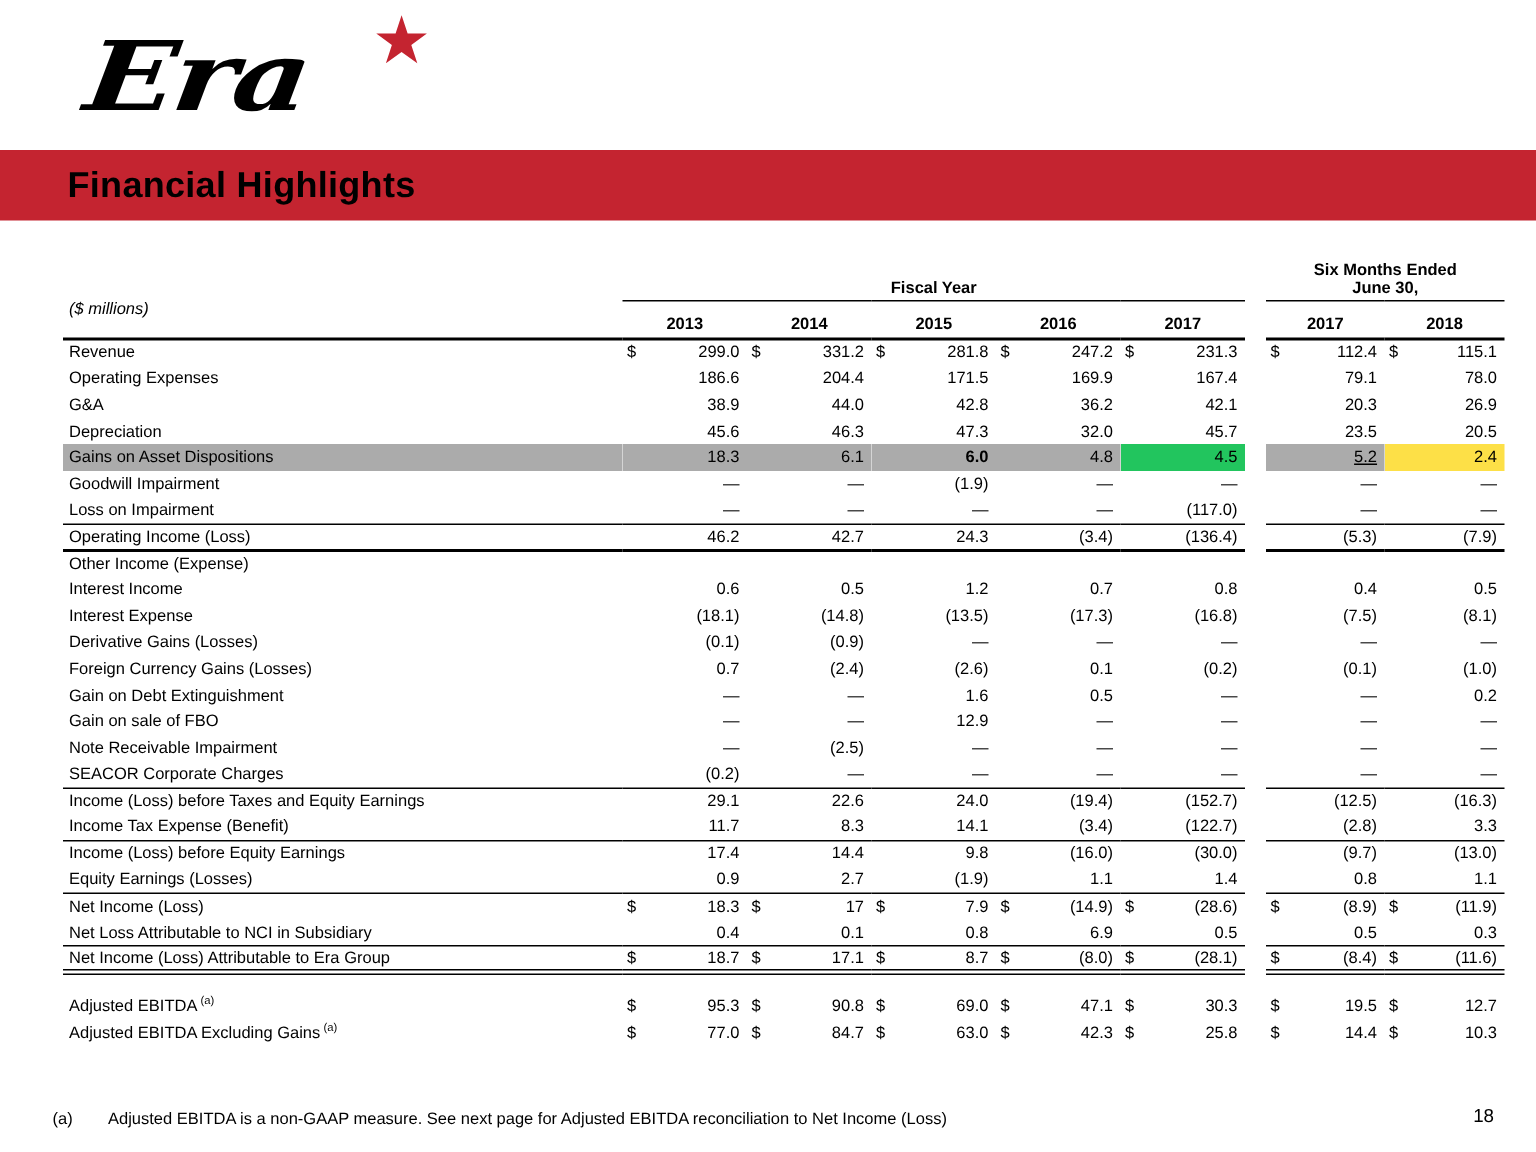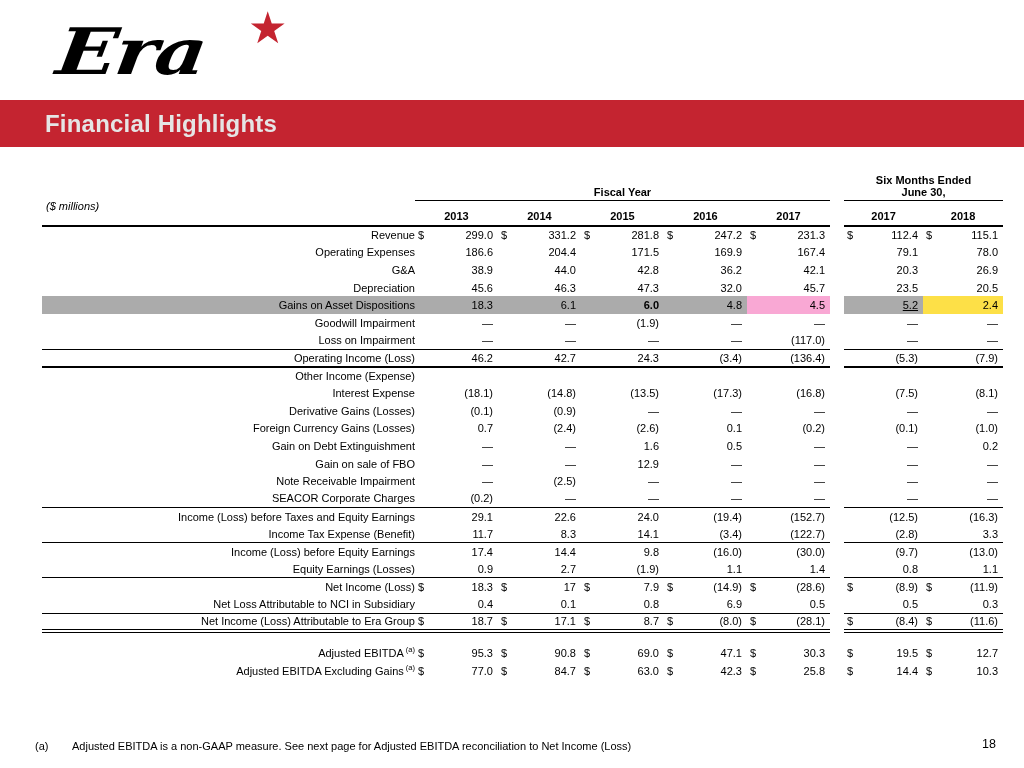--- a/index.html
+++ b/index.html
@@ -15,39 +15,39 @@
     position:absolute; left:0; top:2px;
     font-family:"DejaVu Serif", serif; font-style:italic; font-weight:bold;
     font-size:64px; line-height:80px; letter-spacing:-2px;
     transform:scaleX(1.25) skewX(-6deg); transform-origin:left bottom;
   }
   .logo-star { position:absolute; left:196px; top:-4px; font-size:44px; line-height:44px; }
 
   
   .banner { position:absolute; left:0; top:100px; width:1024px; height:47px; }
   .banner-title {
-    color:#e5e5e5; font-size:24px; font-weight:bold; line-height:47px; padding-left:45px;
+    color:#000000; font-size:24px; font-weight:bold; line-height:47px; padding-left:45px;
     letter-spacing:0.2px;
   }
 
   
   table.fin { position:absolute; left:42px; top:172px; width:961px;
     border-collapse:collapse; table-layout:fixed; font-size:11px; }
   col.c-lbl { width:373px; } col.c-yr { width:83px; }
   col.c-gap { width:14px; } col.c-m1 { width:79px; } col.c-m2 { width:80px; }
 
   td { padding:0; height:17.6px; vertical-align:middle; font-size:11px; }
   thead td { vertical-align:bottom; }
   td.group-head { font-weight:bold; text-align:center; line-height:12px;
     padding-bottom:2px; border-bottom:1px solid #000; height:28px; }
   td.yr { font-weight:bold; text-align:center; height:22px; padding-bottom:3px; }
   td.unit { font-style:italic; text-align:left; padding-left:4px; padding-bottom:13px; }
   .hdr-b { border-bottom:2px solid #000; }
 
-  td.lbl { text-align:right; padding-left:4px; }
+  td.lbl { text-align:left; padding-left:4px; }
   td.num { text-align:right; padding-right:5px; position:relative; }
   td.num .ds { position:absolute; left:3px; }
   td.gap { border:none !important; background:#fff !important; }
 
   tr .b-s { border-bottom:1px solid #000; }
   tr .b-t { border-bottom:2px solid #000; }
   tr .b-d { border-bottom:4px double #000; }
   td.hl { background:#ABABAB; }
   td.spacer { height:14px; }
   sup { font-size:7.5px; vertical-align:super; line-height:0; }
@@ -150,21 +150,21 @@
           <td class="gap"></td>
           <td class="num"><span class="val">23.5</span></td>
           <td class="num"><span class="val">20.5</span></td>
         </tr>
         <tr>
           <td class="lbl hl" style="background: rgb(171, 171, 171);">Gains on Asset Dispositions</td>
           <td class="num hl" style="background: rgb(171, 171, 171);"><span class="val">18.3</span></td>
           <td class="num hl" style="background: rgb(171, 171, 171);"><span class="val">6.1</span></td>
           <td class="num hl" style="background: rgb(171, 171, 171); font-weight: bold;"><span class="val">6.0</span></td>
           <td class="num hl" style="background: rgb(171, 171, 171);"><span class="val">4.8</span></td>
-          <td class="num hl" style="background: #f9a8d4;"><span class="val">4.5</span></td>
+          <td class="num hl" style="background: #22c55e;"><span class="val">4.5</span></td>
           <td class="gap"></td>
           <td class="num hl" style="background: rgb(171, 171, 171); text-decoration: underline;"><span class="val">5.2</span></td>
           <td class="num hl" style="background: #fde047;"><span class="val">2.4</span></td>
         </tr>
         <tr>
           <td class="lbl">Goodwill Impairment</td>
           <td class="num"><span class="val">—</span></td>
           <td class="num"><span class="val">—</span></td>
           <td class="num"><span class="val">(1.9)</span></td>
           <td class="num"><span class="val">—</span></td>
@@ -200,20 +200,31 @@
           <td class="num"></td>
           <td class="num"></td>
           <td class="num"></td>
           <td class="num"></td>
           <td class="num"></td>
           <td class="gap"></td>
           <td class="num"></td>
           <td class="num"></td>
         </tr>
         <tr>
+          <td class="lbl">Interest Income</td>
+          <td class="num"><span class="val">0.6</span></td>
+          <td class="num"><span class="val">0.5</span></td>
+          <td class="num"><span class="val">1.2</span></td>
+          <td class="num"><span class="val">0.7</span></td>
+          <td class="num"><span class="val">0.8</span></td>
+          <td class="gap"></td>
+          <td class="num"><span class="val">0.4</span></td>
+          <td class="num"><span class="val">0.5</span></td>
+        </tr>
+        <tr>
           <td class="lbl">Interest Expense</td>
           <td class="num"><span class="val">(18.1)</span></td>
           <td class="num"><span class="val">(14.8)</span></td>
           <td class="num"><span class="val">(13.5)</span></td>
           <td class="num"><span class="val">(17.3)</span></td>
           <td class="num"><span class="val">(16.8)</span></td>
           <td class="gap"></td>
           <td class="num"><span class="val">(7.5)</span></td>
           <td class="num"><span class="val">(8.1)</span></td>
         </tr>

